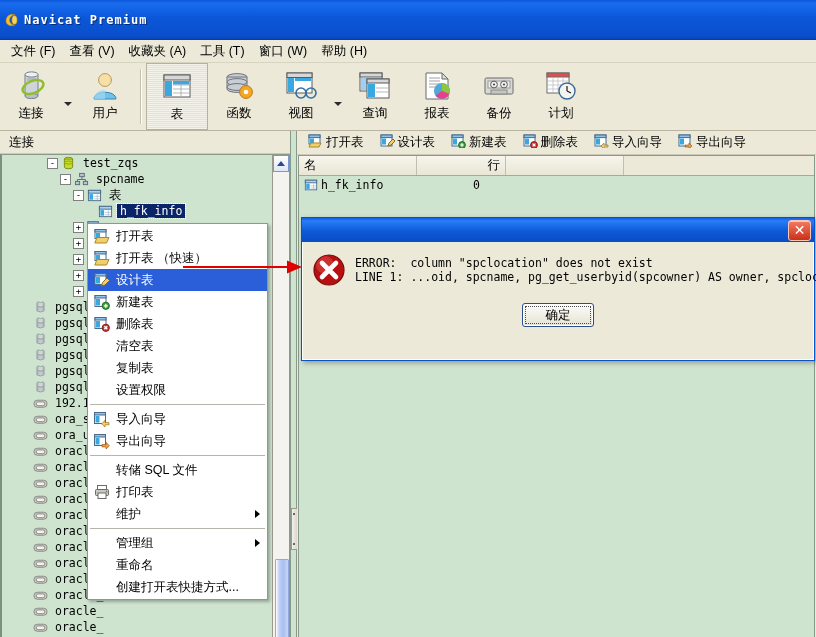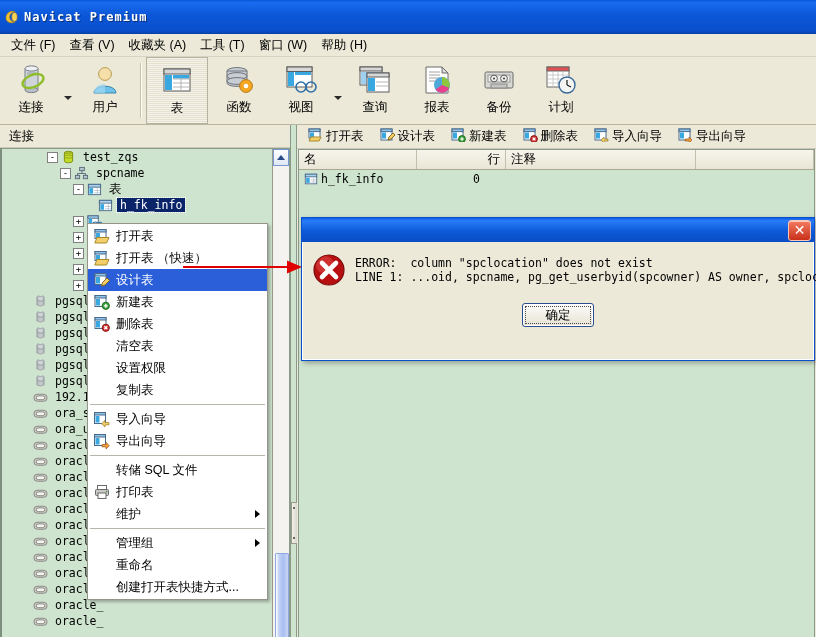--- a/index.html
+++ b/index.html
@@ -6,21 +6,21 @@
   body{
     width:816px;height:637px;overflow:hidden;
     font-family:"Liberation Sans","DejaVu Sans",sans-serif;
     font-size:12px;
     background:#ece9d8;
     position:relative;
     -webkit-font-smoothing:none;
   }
   
   #titlebar{
-    height:34px;width:816px;box-sizing:border-box;
+    height:40px;width:816px;box-sizing:border-box;
     background:linear-gradient(to bottom,#0a56d6 0%,#1a6cf0 8%,#0b57d8 45%,#0a4fcc 92%,#0746b8 100%);
     display:flex;align-items:center;padding-left:3px;
     border-bottom:1px solid #0042a8;
   }
   #app-logo{
     width:16px;height:16px;margin-right:5px;position:relative;flex:0 0 auto;
   }
   #app-title{
     color:#ffffff;font-family:"DejaVu Sans Mono","Liberation Mono",monospace;
     font-size:12px;font-weight:bold;letter-spacing:1px;
@@ -826,21 +826,20 @@
             </svg>
         </span>
         <span>导出向导</span>
       </div>
     </div>
 
     <div id="listview">
       <div id="lv-head">
           <div class="lv-col" style="width: 118px;">名</div>
           <div class="lv-col num" style="width: 89px;">行</div>
-          <div class="lv-col" style="width: 190px;">注释</div>
           <div class="lv-col" style="width: 118px;"></div>
         </div>
       <div id="lv-body">
           <div class="lv-row">
             <div class="lv-cell" style="width: 118px;">
               <svg width="14" height="14" viewBox="0 0 16 16" style="flex: 0 0 auto; margin-right: 3px;">
                 <rect x="1.5" y="2.5" width="13" height="11" fill="#fff" stroke="#4a6a8a"></rect>
                 <rect x="1.5" y="2.5" width="13" height="3" fill="#a9d2ef" stroke="#4a6a8a"></rect>
                 <rect x="2.5" y="6.5" width="4" height="6" fill="#3aa8e0"></rect>
                 <g stroke="#9ab" stroke-width=".6">
@@ -916,25 +915,25 @@
         </svg>
       </span>
       <span class="cm-lbl">删除表</span>
     </div>
     <div class="cm-item">
       <span class="cm-ico"></span>
       <span class="cm-lbl">清空表</span>
     </div>
     <div class="cm-item">
       <span class="cm-ico"></span>
+      <span class="cm-lbl">复制表</span>
+    </div>
+    <div class="cm-item">
+      <span class="cm-ico"></span>
       <span class="cm-lbl">设置权限</span>
-    </div>
-    <div class="cm-item">
-      <span class="cm-ico"></span>
-      <span class="cm-lbl">复制表</span>
     </div>
     <div class="cm-sep"></div>
     <div class="cm-item">
       <span class="cm-ico">
         <svg width="16" height="16" viewBox="0 0 16 16">
           <rect x="0.5" y="1.5" width="11" height="11" fill="#fff" stroke="#4a6a8a"></rect>
           <rect x="0.5" y="1.5" width="11" height="2.5" fill="#8fc4ea" stroke="#4a6a8a"></rect>
           <rect x="1.5" y="5" width="4" height="6.5" fill="#3aa8e0"></rect>
           <path d="M15 11.5 l-4 0 0-2.2 -3.4 3.4 3.4 3.4 0-2.2 4 0 Z" fill="#f3cf6b" stroke="#8a6a1a" stroke-width=".6"></path>
         </svg>

